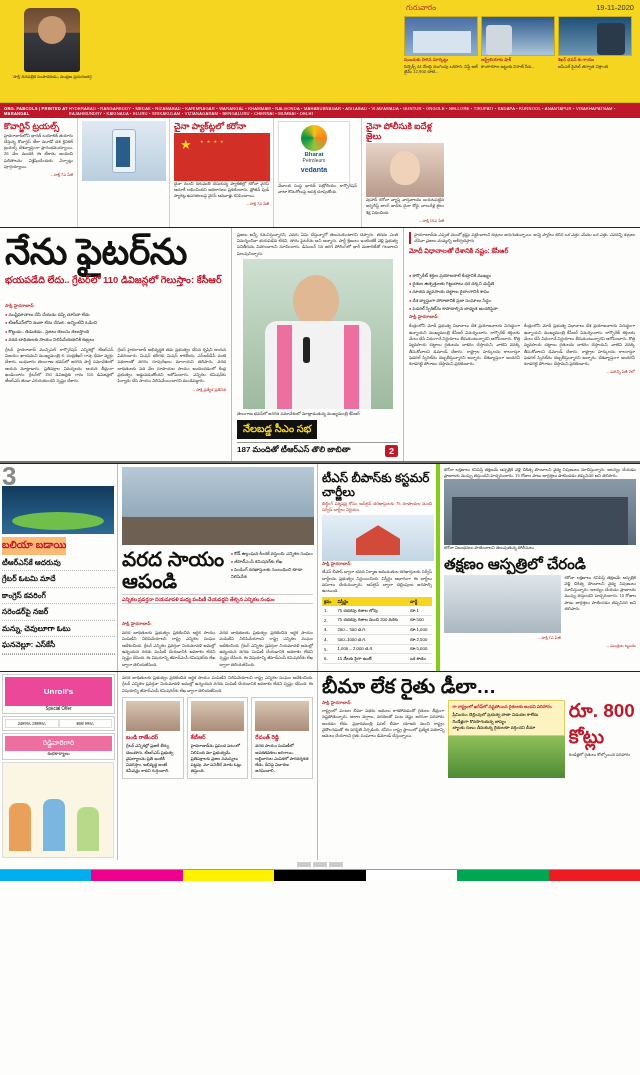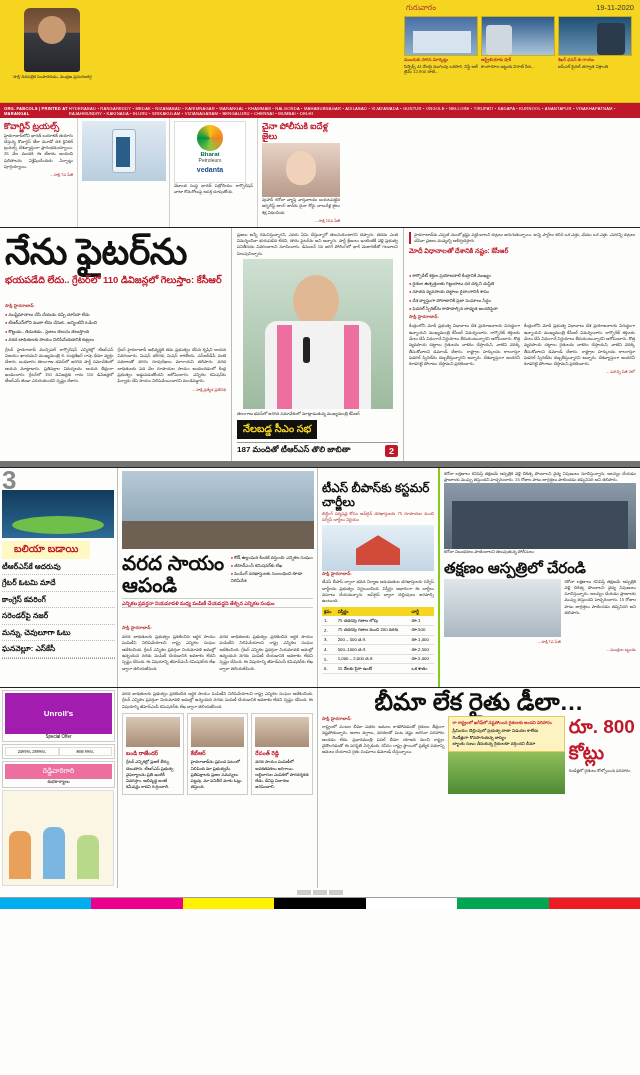--- a/index.html
+++ b/index.html
@@ -83,21 +83,21 @@
   .flagimg:after{ content:"★ ★ ★ ★"; position:absolute; left:26px; top:6px; color:#f5d520; font-size:4px; letter-spacing:1px;}
   .bp-logo { width:72px; height:62px; background:#fff; border:1px solid #ddd; text-align:center; padding-top:3px; }
   .bp-sun { width:26px;height:26px;margin:0 auto;border-radius:50%;background:conic-gradient(#f6c415,#f58220,#8cc63f,#009245,#f6c415); }
   .bp-t1{font-size:6px;font-weight:bold;color:#006a4d;}
   .bp-t2{font-size:5px;color:#444;}
   .bp-t3{font-size:7px;font-weight:bold;color:#1a4b8c;margin-top:3px;}
   .girlimg { width:78px; height:54px; background:linear-gradient(#e8d3c6,#b79a8a); position:relative; overflow:hidden;}
   .girlimg:after{ content:""; position:absolute; left:24px; top:8px; width:30px; height:34px; border-radius:50% 50% 45% 45%; background:#f0d2bb;}
 
   
-  .mainband { display:flex; border-bottom:6px solid #737373; }
+  .mainband { display:flex; border-bottom:2px solid #737373; }
   .mb-left { width:232px; padding:4px 5px 2px; border-right:1px solid #bbb; }
   .mb-left h1 {
     margin:0; font-size:36px; line-height:40px; color:#111; font-weight:bold;
     font-family:"Liberation Sans", sans-serif; letter-spacing:-0.5px;
   }
   .sub-red { color:#c0182b; font-size:9.5px; font-weight:bold; margin:2px 0 17px; line-height:1.3; }
   .mb-mid { width:172px; padding:4px 5px; border-right:1px solid #bbb; }
   .mb-right { width:236px; padding:4px 5px; }
   .mb-right h2 { margin:0; font-size:23px; line-height:26px; color:#111; font-weight:bold; }
 
@@ -122,27 +122,27 @@
   .blackbadge {
     background:#111; color:#f5d520; font-size:10px; font-weight:bold;
     padding:3px 6px; display:inline-block; margin:3px 0; line-height:1.25;
   }
   .pagejump { background:#c0182b; color:#fff; font-size:9px; font-weight:bold; padding:1px 4px; border-radius:2px; }
 
   
   .sec3 { display:flex; border-top:1.5px solid #222; }
   .s3a { width:118px; border-right:1px solid #bbb; padding:2px; }
   .s3b { width:200px; border-right:1px solid #bbb; padding:3px 4px; }
-  .s3c { width:122px; border-right:2px solid #84cc16; padding:13px 4px; }
+  .s3c { width:122px; border-right:4px solid #84cc16; padding:7px 4px; }
   .s3d { width:200px; padding:3px 4px; }
 
   .bigthree { font-size:26px; color:#888; font-weight:bold; line-height:20px; }
   .stadimg { width:112px;height:48px;background:linear-gradient(#123a5c,#2d6b96); position:relative; overflow:hidden;}
   .stadimg:after{ content:""; position:absolute; left:10px; bottom:4px; width:92px;height:18px;background:#6fbf4a;border-radius:50%;}
-  .yellowtag { background:#fef9c3; color:#c0182b; font-size:10px; font-weight:bold; padding:2px 12px; display:inline-block; }
+  .yellowtag { background:#fdba74; color:#c0182b; font-size:10px; font-weight:bold; padding:2px 0; display:inline-block; }
   .s3list { font-size:7.5px; line-height:1.8; color:#111; font-weight:bold; border-bottom:1px dotted #999; }
   .s3list div { border-bottom:1px dotted #bbb; padding:1px 0; }
 
   .floodimg { width:192px;height:78px;background:linear-gradient(#b7c9d6,#7e98ab); position:relative; overflow:hidden;}
   .floodimg:after{ content:""; position:absolute; left:0; bottom:0; width:192px;height:28px;background:#6e6052;}
   .bigtel { font-size:20px; font-weight:bold; line-height:22px; color:#111; }
 
   .tstab { width:100%; border-collapse:collapse; font-size:4.3px; margin-top:3px; }
   .tstab th { background:#f5d520; color:#111; padding:1.5px 2px; text-align:left; font-size:4.3px; }
   .tstab td { border-bottom:1px solid #e0e0e0; padding:1.3px 2px; }
@@ -153,36 +153,36 @@
   .copsimg:after{ content:""; position:absolute; left:8px; top:18px; width:176px;height:48px;background:#3e4a57;}
   .hospimg { width:192px;height:58px;background:linear-gradient(#dfe6ea,#aab7c0); position:relative; overflow:hidden;}
 
   
   .lower { display:flex; border-top:1.5px solid #222; }
   .lw-a { width:118px; border-right:1px solid #bbb; padding:2px; }
   .lw-b { width:200px; border-right:1px solid #bbb; padding:3px 4px; }
   .lw-c { width:322px; padding:3px 4px; }
 
   .adbox { border:1px solid #ccc; margin-bottom:2px; padding:2px; text-align:center; }
-  .ad-green { background:#a21caf; color:#fff; font-size:8px; font-weight:bold; padding:16px; }
+  .ad-green { background:#ec4899; color:#fff; font-size:8px; font-weight:bold; padding:10px; }
   .ad-pink { background:#ec6fa0; color:#fff; font-size:7px; padding:3px; }
   .ad-grid { display:flex; }
   .ad-grid div { flex:1; font-size:4px; border:1px solid #ddd; padding:1px; }
 
   .cartoon { width:112px;height:96px;background:#fbf6e4;border:1px solid #ddd; position:relative; overflow:hidden;}
   .cartoon .f1{position:absolute;left:6px;bottom:6px;width:22px;height:48px;background:#e8a05a;border-radius:8px 8px 0 0;}
   .cartoon .f2{position:absolute;left:40px;bottom:6px;width:22px;height:52px;background:#7ab6e0;border-radius:8px 8px 0 0;}
   .cartoon .f3{position:absolute;left:74px;bottom:6px;width:22px;height:44px;background:#b8d98a;border-radius:8px 8px 0 0;}
 
   .qbox { border:1px solid #ccc; padding:3px; font-size:4.2px; line-height:1.5; }
   .qbox h5 { margin:0 0 2px; font-size:5.6px; color:#c0182b; }
   .qbox .mini { width:100%; height:30px; background:linear-gradient(#d9c6b5,#a98d78); margin-bottom:2px;}
   .quoteflex { display:flex; gap:3px; margin-top:3px; }
 
-  .bimatitle { font-size:24px; font-weight:bold; color:#111; text-align:center; line-height:22px; }
+  .bimatitle { font-size:20px; font-weight:bold; color:#111; line-height:22px; }
   .yellowpanel { background:#fdf3c0; border:1px solid #e0cb5c; padding:3px; font-size:4.3px; line-height:1.5; }
   .redbig { color:#c0182b; font-size:19px; font-weight:bold; }
   .veg { width:100%; height:42px; background:linear-gradient(#8fbf5a,#4e8a34); }
 
   
   .cmyk { display:flex; height:12px; border-top:1px solid #999; }
   .cmyk div { flex:1; }
 
   .dots { display:flex; gap:2px; justify-content:center; padding:2px 0; }
   .dots span { width:14px;height:5px;background:#ccc;display:inline-block; }
@@ -230,20 +230,26 @@
   </div>
 
   <div class="teaser-row">
     <div class="tz tz1">
       <h4>కొవాగ్జిన్ ట్రయల్స్</h4>
       <p>హైదరాబాద్‌లోని భారత్ బయోటెక్ తయారు చేస్తున్న కొవాగ్జిన్ టీకా మూడో దశ క్లినికల్ ట్రయల్స్ దేశవ్యాప్తంగా ప్రారంభమయ్యాయి. 26 వేల మందికి ఈ టీకాను అందించి ఫలితాలను విశ్లేషించేందుకు ఏర్పాట్లు పూర్తయ్యాయి.</p>
       <div class="src">– సాక్షి 7వ పేజీ</div>
     </div>
     <div class="tz tz2">
       <div class="vialimg"></div>
+    </div>
+    <div class="tz tz3">
+      <h4>చైనా ప్యాక్‌ట్లలో కరోనా</h4>
+      <div class="flagimg"></div>
+      <p>చైనా నుంచి దిగుమతి చేసుకున్న ప్యాకేజీల్లో కరోనా వైరస్ ఆచూకీ లభించిందని అధికారులు ప్రకటించారు. ఫ్రోజెన్ ఫుడ్ ప్యాకెట్ల ఉపరితలంపై వైరస్ ఆనవాళ్లు కనిపించాయి.</p>
+      <div class="src">– సాక్షి 7వ పేజీ</div>
     </div>
     <div class="tz tz5">
       <div class="bp-logo">
         <div class="bp-sun"></div>
         <div class="bp-t1">Bharat</div>
         <div class="bp-t2">Petroleum</div>
         <div class="bp-t3">vedanta</div>
       </div>
       <p>వేదాంత సంస్థ భారత్ పెట్రోలియం కార్పొరేషన్ వాటా కొనుగోలుపై ఆసక్తి చూపుతోంది.</p>
     </div>

